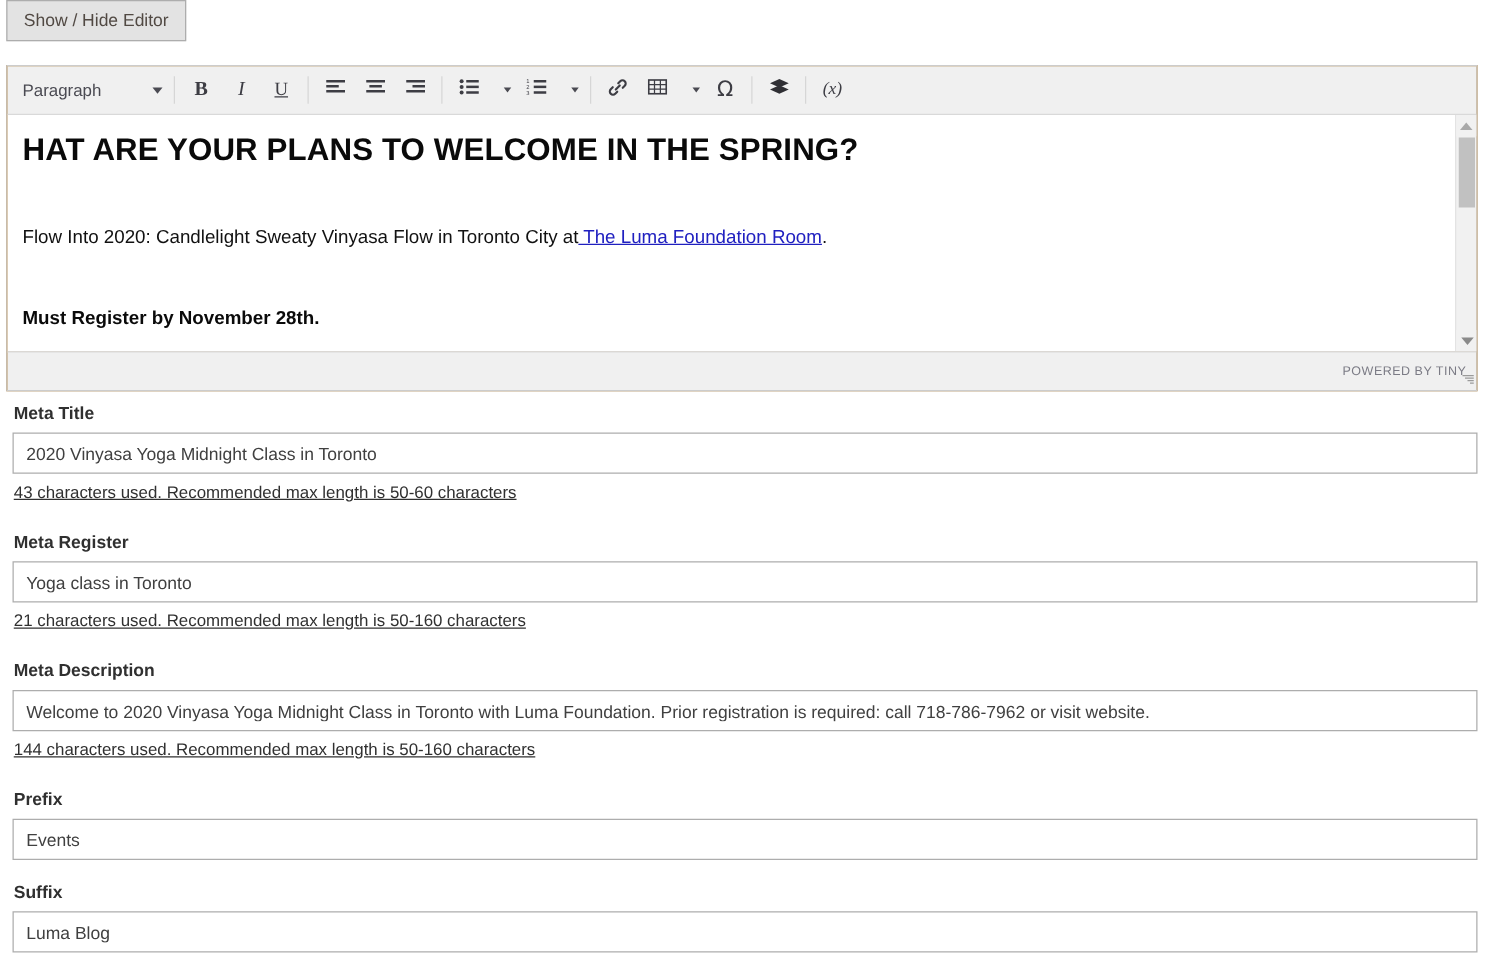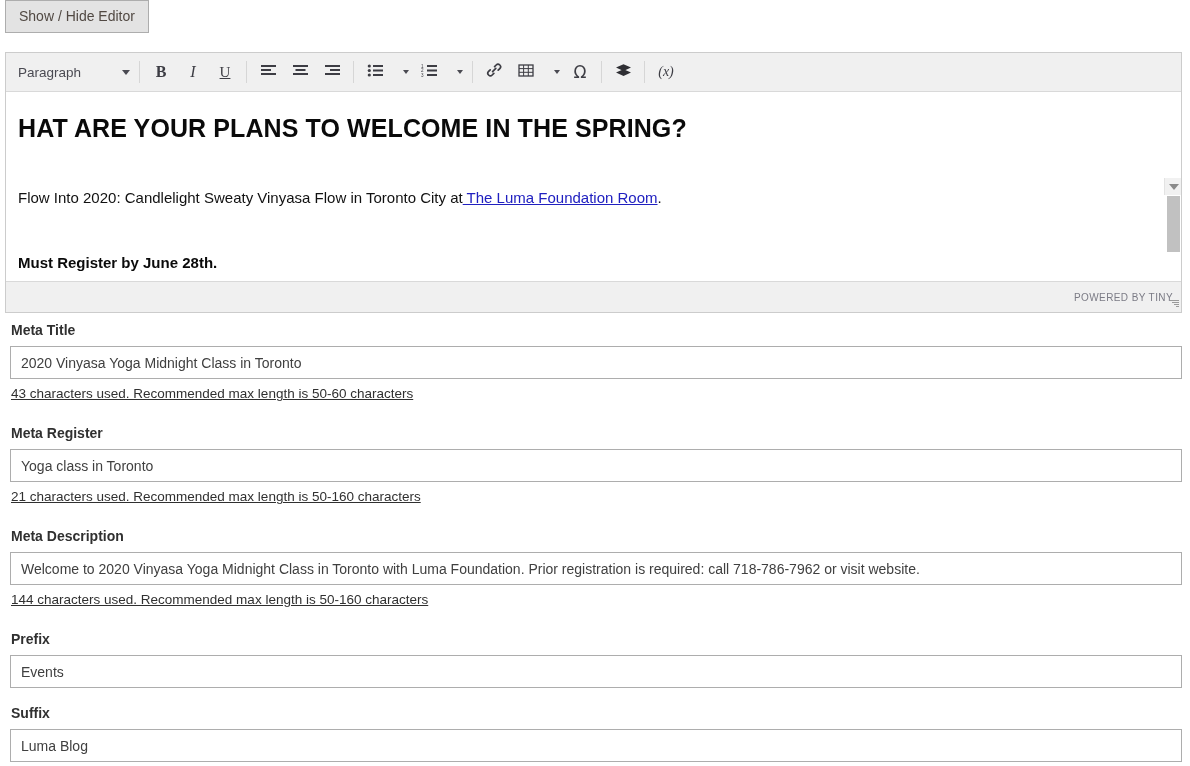--- a/index.html
+++ b/index.html
@@ -80,21 +80,20 @@
   .omega-g { font-size: 17px; font-family: "DejaVu Sans", sans-serif; }
   .var-g   { font-size: 14px; font-style: italic; font-family: "Liberation Serif", serif; }
 
   
   .tox-body {
     flex: 1 1 auto;
     position: relative;
     display: flex;
     overflow: hidden;
     background: #fff;
-    align-items: center;
   }
   .tox-content {
     flex: 1 1 auto;
     padding: 14px 12px 0 12px;
     overflow: hidden;
     color: #000;
     font-family: "Liberation Sans", sans-serif;
   }
   .doc-h1 {
     font-size: 25px;
@@ -339,21 +338,21 @@
       <span class="var-g">(x)</span>
     </div>
   </div>
 
   <div class="tox-body">
     <div class="tox-content">
       <div class="doc-h1">HAT ARE YOUR PLANS TO WELCOME IN THE SPRING?</div>
       <p class="doc-p">
         <span>Flow Into 2020: Candlelight Sweaty Vinyasa Flow in Toronto City at</span><a class="doc-link" href="#"> The Luma Foundation Room</a><span>.</span>
       </p>
-      <div class="doc-strong">Must Register by June 28th.</div>
+      <div class="doc-strong">Must Register by November 28th.</div>
     </div>
 
     <div class="vscroll">
       <div class="vs-arrow">
         <span class="tri-up"></span>
       </div>
       <div class="vs-thumb"></div>
       <div class="vs-arrow dn">
         <span class="tri-dn"></span>
       </div>

